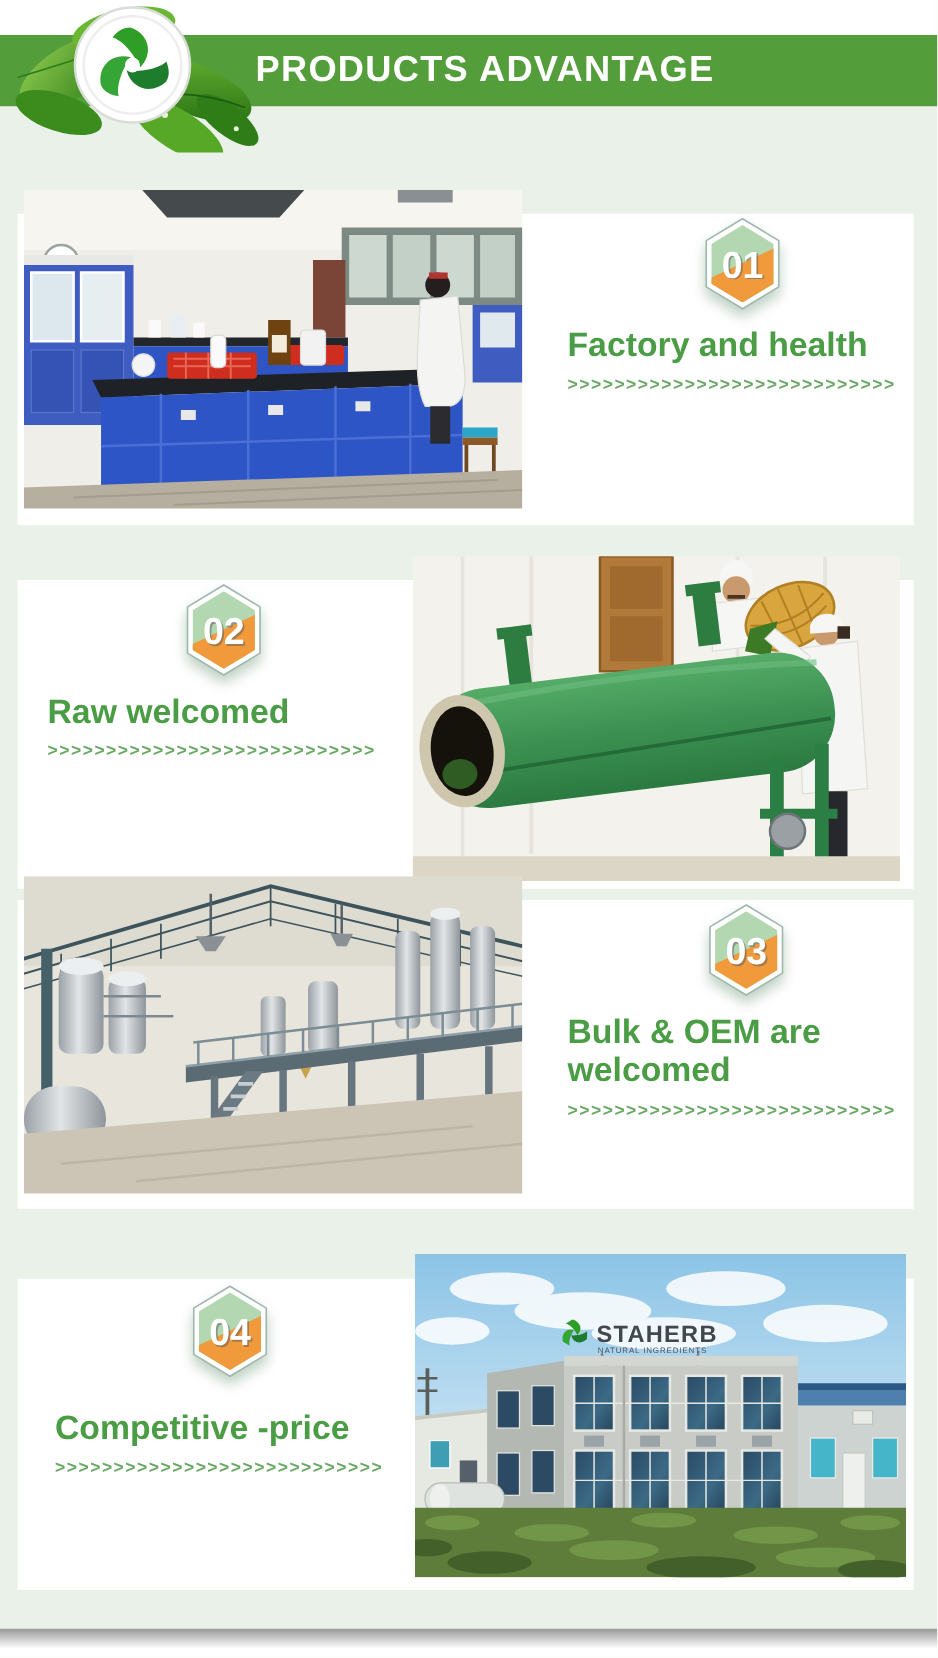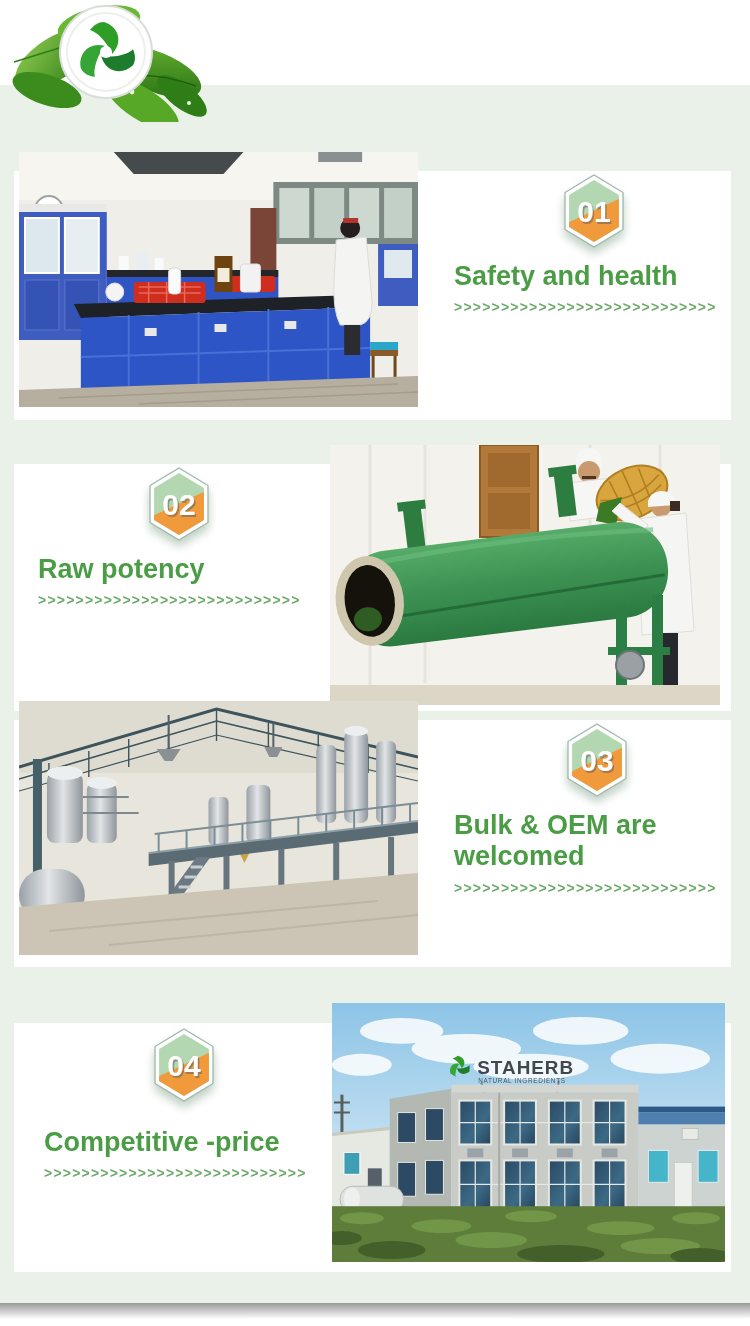--- a/index.html
+++ b/index.html
@@ -43,20 +43,23 @@
   
   .bottom-shadow{position:absolute;left:0;top:1303px;width:750px;height:16px;
         background:linear-gradient(to bottom, rgba(70,70,70,.55), rgba(255,255,255,0));}
 </style>
 </head>
 <body>
 
 <div class="page">
   <div class="mint-bg"></div>
 
+  <div class="banner">
+    <div class="banner-title">PRODUCTS ADVANTAGE</div>
+  </div>
 
   <div class="logo">
     <svg viewBox="0 0 210 122">
       <defs>
         <linearGradient id="lgA" x1="0" y1="0" x2="1" y2="1">
           <stop offset="0" stop-color="#8cc94e"></stop>
             <stop offset="1" stop-color="#2f7d17"></stop>
         </linearGradient>
         <linearGradient id="lgB" x1="0" y1="0" x2="1" y2="1">
           <stop offset="0" stop-color="#6ab832"></stop>
@@ -169,21 +172,21 @@
             </clipPath>
           </defs>
         <polygon points="33,2 62,19.5 62,56.5 33,74 4,56.5 4,19.5" fill="#ffffff" stroke="#9fb7ac" stroke-width="1.3"></polygon>
         <g clip-path="url(#hexclip1)">
           <rect width="66" height="78" fill="#b3d8b1"></rect>
           <polygon points="2,52 66,22 66,78 2,78" fill="#f09a3c"></polygon>
         </g>
         <text x="34.5" y="50.5" text-anchor="middle" font-size="30" font-weight="bold" fill="rgba(90,90,90,0.5)">01</text>
         <text x="33" y="49" text-anchor="middle" font-size="30" font-weight="bold" fill="#ffffff">01</text>
       </svg>
-      <h2 class="sec-heading">Safety and health</h2>
+      <h2 class="sec-heading">Factory and health</h2>
       <div class="arrow-row">&gt;&gt;&gt;&gt;&gt;&gt;&gt;&gt;&gt;&gt;&gt;&gt;&gt;&gt;&gt;&gt;&gt;&gt;&gt;&gt;&gt;&gt;&gt;&gt;&gt;&gt;&gt;&gt;</div>
     </div>
   </section>
 
   <section class="card s2">
     <div class="photo">
       <svg viewBox="0 0 390 260" preserveAspectRatio="none">
         <defs>
           <linearGradient id="p2grad" x1="0" y1="0" x2="0" y2="1">
             <stop offset="0" stop-color="#55ab67"></stop>
@@ -245,21 +248,21 @@
             </clipPath>
           </defs>
         <polygon points="33,2 62,19.5 62,56.5 33,74 4,56.5 4,19.5" fill="#ffffff" stroke="#9fb7ac" stroke-width="1.3"></polygon>
         <g clip-path="url(#hexclip2)">
           <rect width="66" height="78" fill="#b3d8b1"></rect>
           <polygon points="2,52 66,22 66,78 2,78" fill="#f09a3c"></polygon>
         </g>
         <text x="34.5" y="50.5" text-anchor="middle" font-size="30" font-weight="bold" fill="rgba(90,90,90,0.5)">02</text>
         <text x="33" y="49" text-anchor="middle" font-size="30" font-weight="bold" fill="#ffffff">02</text>
       </svg>
-      <h2 class="sec-heading">Raw potency</h2>
+      <h2 class="sec-heading">Raw welcomed</h2>
       <div class="arrow-row">&gt;&gt;&gt;&gt;&gt;&gt;&gt;&gt;&gt;&gt;&gt;&gt;&gt;&gt;&gt;&gt;&gt;&gt;&gt;&gt;&gt;&gt;&gt;&gt;&gt;&gt;&gt;&gt;</div>
     </div>
   </section>
 
   <section class="card s3">
     <div class="photo">
       <svg viewBox="0 0 400 254" preserveAspectRatio="none">
         <defs>
           <linearGradient id="p3steel" x1="0" y1="0" x2="1" y2="0">
             <stop offset="0" stop-color="#9aa1a7"></stop>

